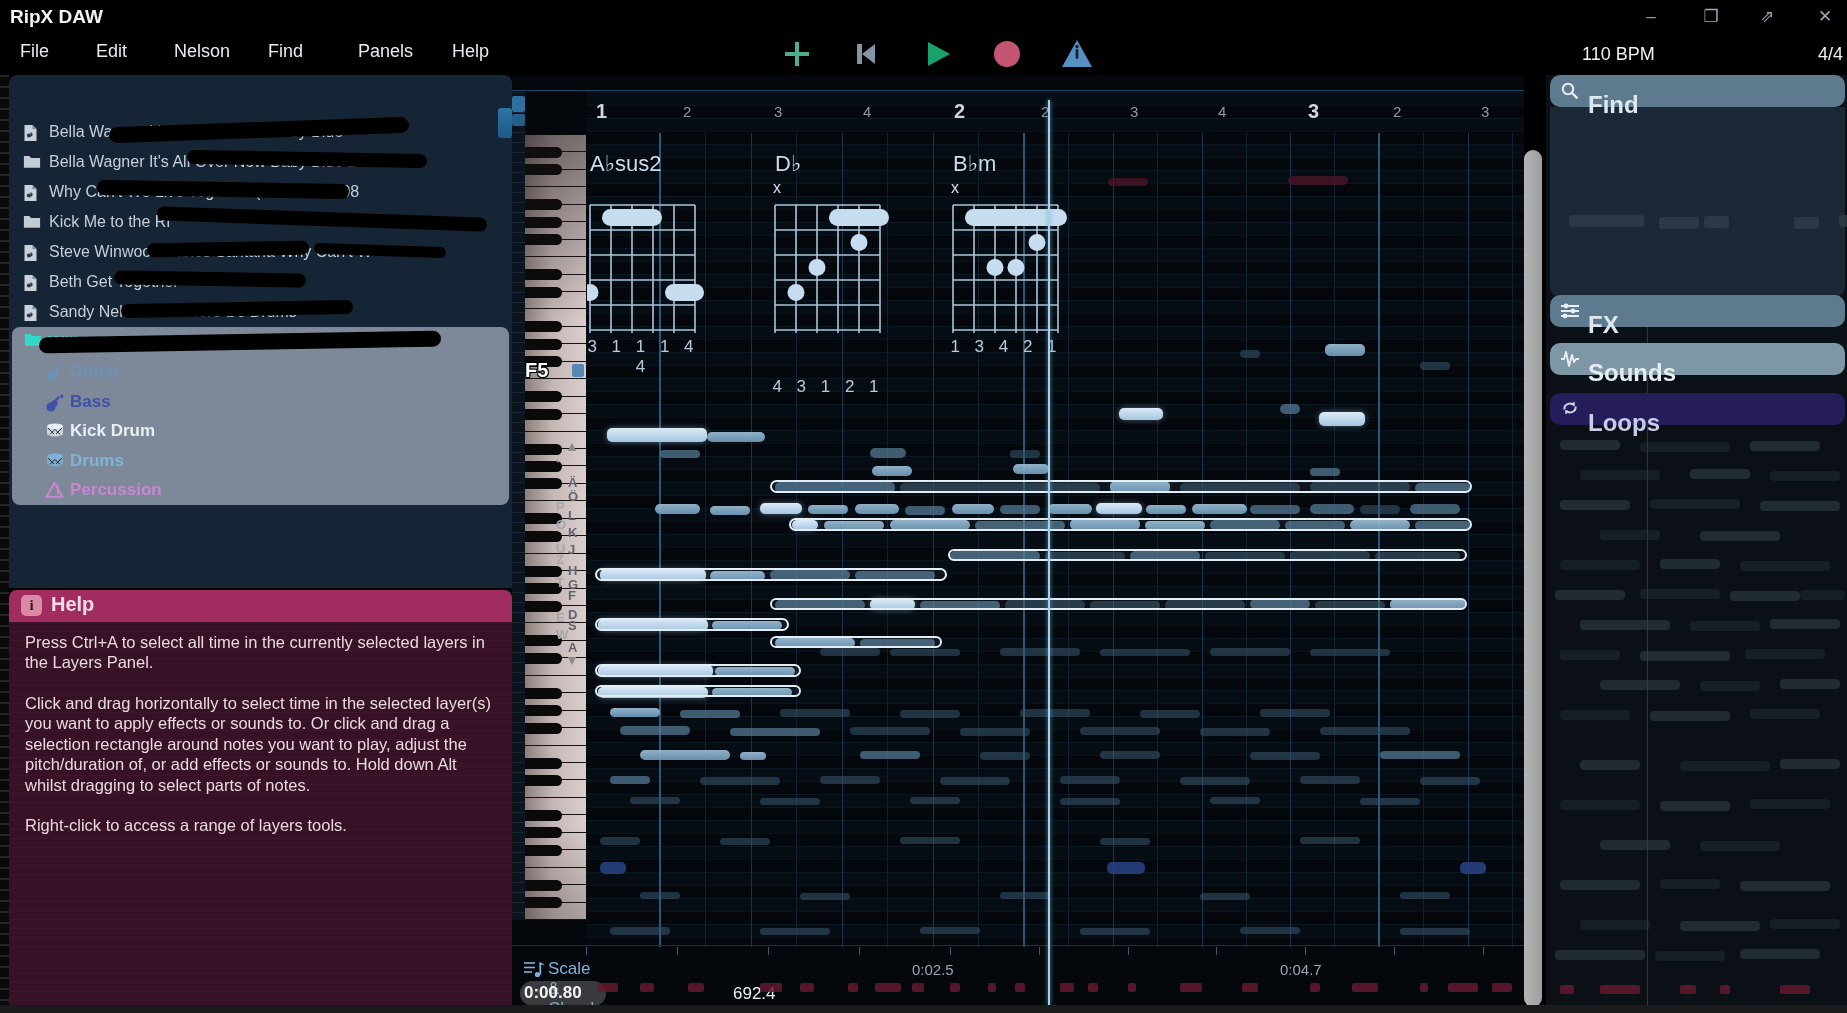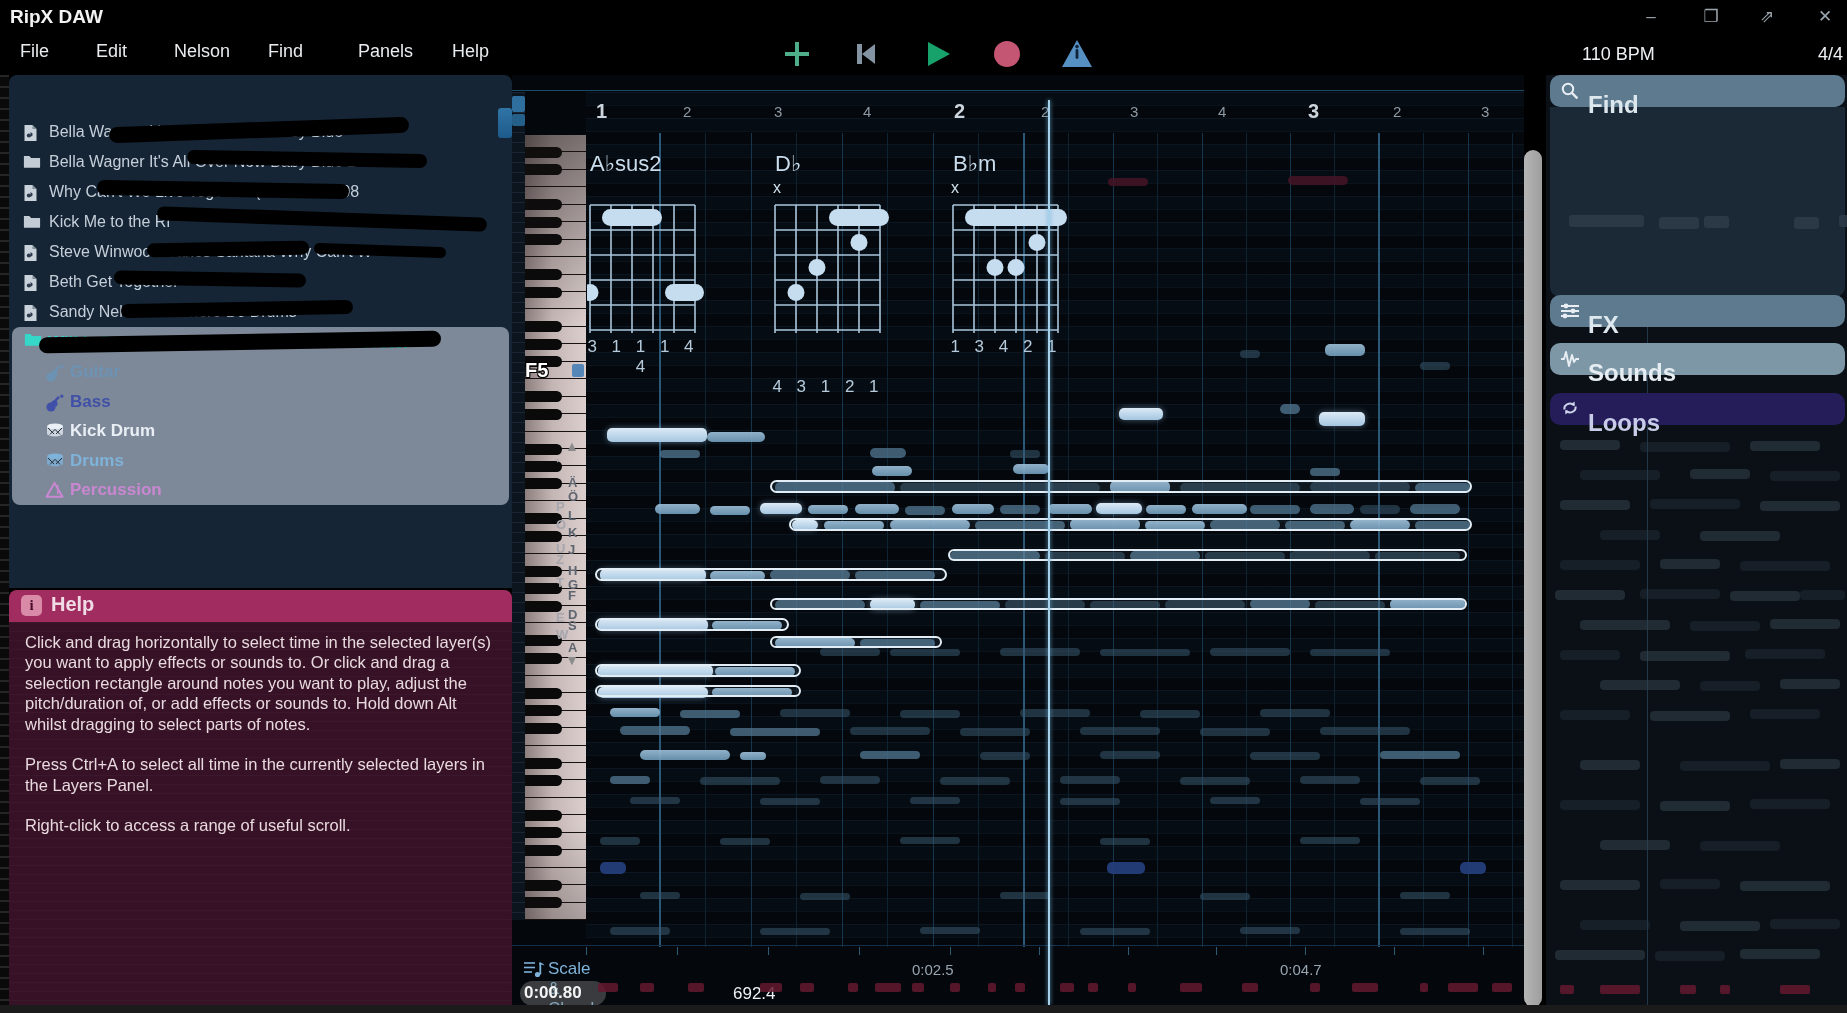--- a/index.html
+++ b/index.html
@@ -269,23 +269,23 @@
       <div class="redact" style="position: absolute; left: 30px; top: 259px; width: 402px; height: 16px; transform: rotate(-1deg);"></div>
     </div>
 </div>
 
 <div class="abs" id="help-panel">
   <div class="abs stripes" id="help-header">
     <div class="abs" id="help-icon">i</div>
     <div class="abs" id="help-title">Help</div>
   </div>
   <div class="abs stripes" id="help-body">
+      <p>Press Ctrl+A to select all time in the currently selected layers in the Layers Panel.</p>
       <p>Click and drag horizontally to select time in the selected layer(s) you want to apply effects or sounds to. Or click and drag a selection rectangle around notes you want to play, adjust the pitch/duration of, or add effects or sounds to. Hold down Alt whilst dragging to select parts of notes.</p>
-      <p>Press Ctrl+A to select all time in the currently selected layers in the Layers Panel.</p>
-      <p>Right-click to access a range of useful scroll.</p>
+      <p>Right-click to access a range of layers tools.</p>
     </div>
 </div>
 
 <div class="abs" id="canvas">
   <div class="abs" id="canvas-topline"></div>
   <div class="abs" id="navstrip">
       <div class="navblock" style="position: absolute; top: 4px; height: 16px; background: rgb(47, 111, 158);"></div>
       <div class="navblock" style="position: absolute; top: 22px; height: 12px; background: rgb(37, 96, 138);"></div>
     </div>
   <div class="abs" id="gridarea">

